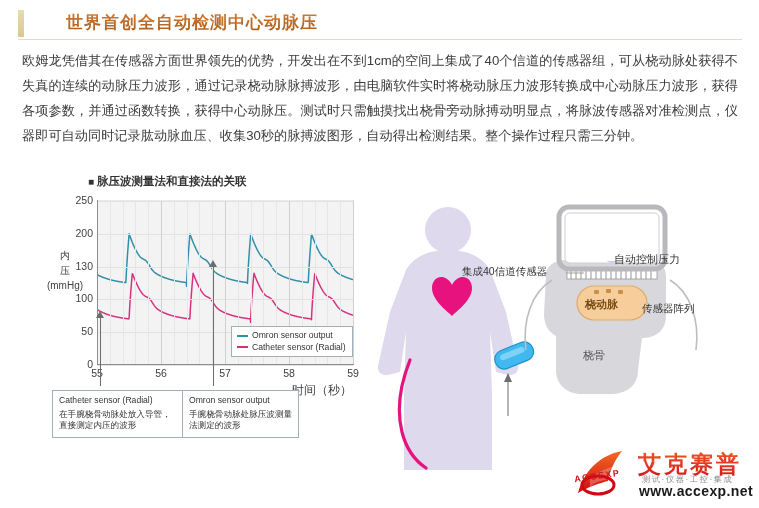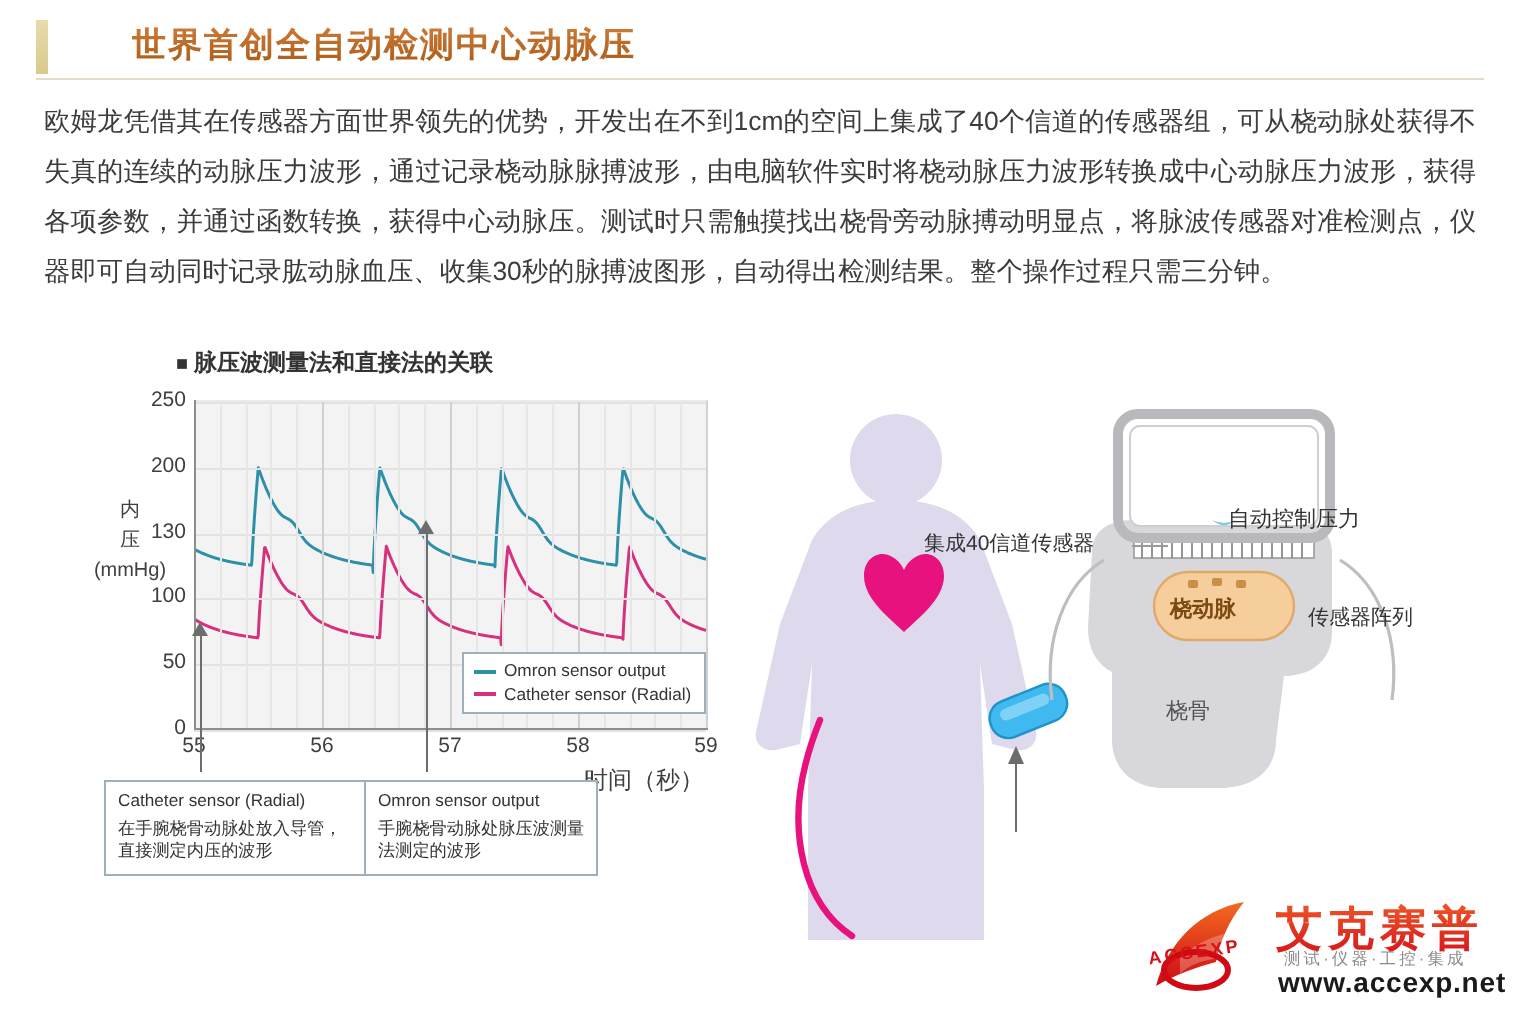--- a/index.html
+++ b/index.html
@@ -225,21 +225,21 @@
   
   .illus { position: absolute; left: 370px; top: 180px; width: 389px; height: 290px; }
 
   .lbl {
     position: absolute;
     font-size: 10.5px;
     color: #333;
     white-space: nowrap;
   }
   #lbl-sensor40 { left: 92px; top: 85px; }
-  #lbl-array    { left: 284px; top: 122px; }
+  #lbl-array    { left: 272px; top: 122px; }
   #lbl-auto {
     left: 201px; top: 72px;
     font-size: 11px;
     margin-left: 43px;
   }
   #lbl-radialart {
     left: 215px; top: 117px;
     font-size: 11px; font-weight: bold; color: #7a4a12;
   }
   #lbl-bone {

